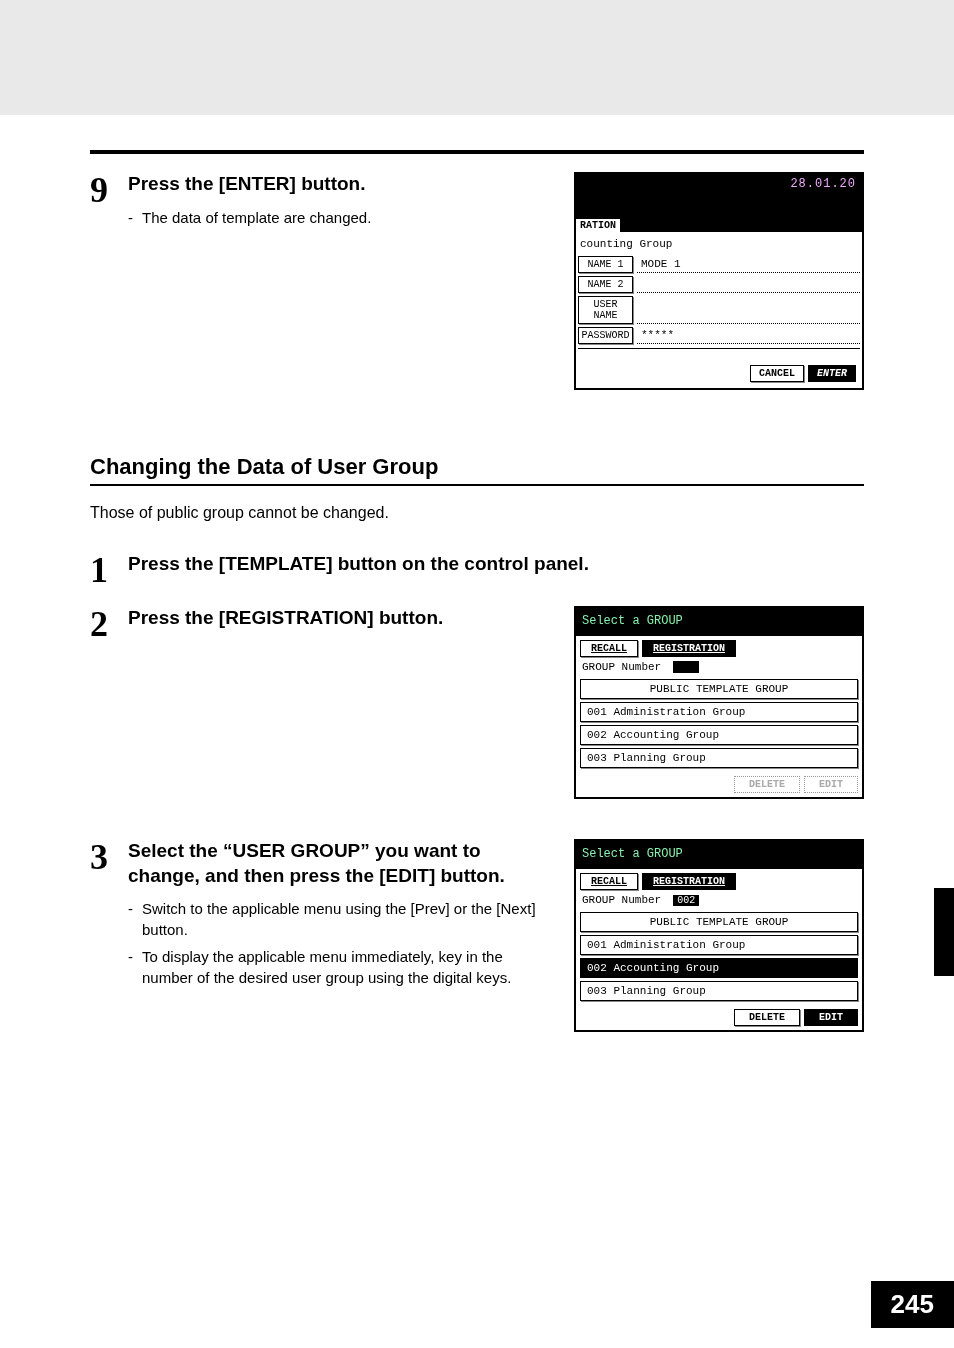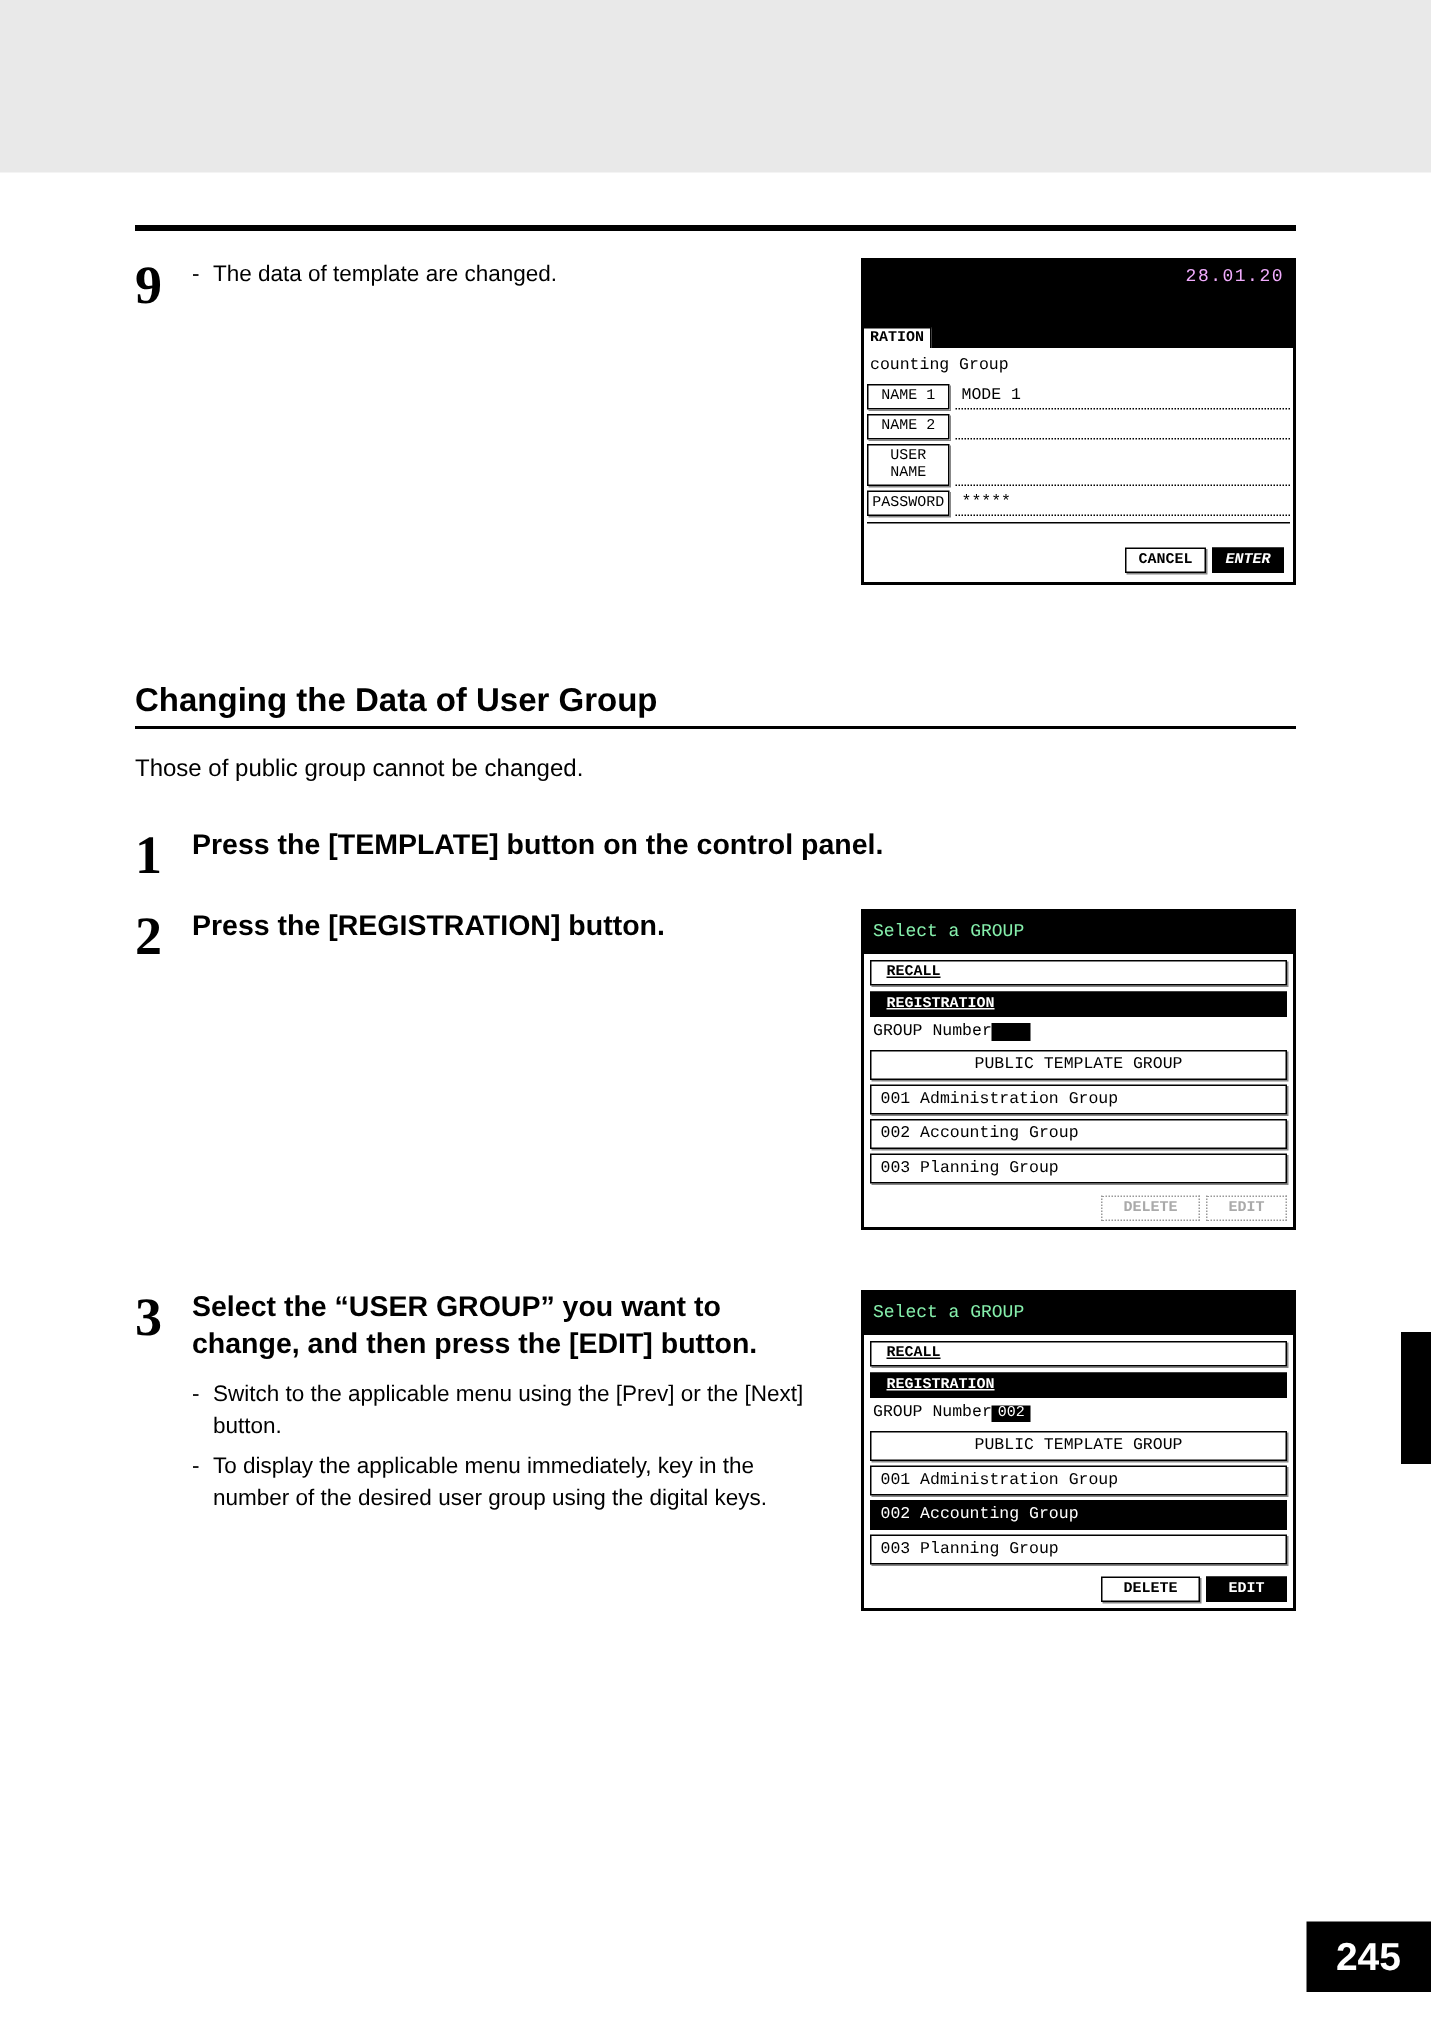--- a/index.html
+++ b/index.html
@@ -32,24 +32,24 @@
   .ss1-lbl { width:55px; border:1px solid #000; text-align:center; font-size:10px; padding:2px 0; box-shadow:1px 1px 0 #888;}
   .ss1-field { flex:1; border-bottom:1px dotted #000; font-size:11px; padding:2px 4px;}
   .ss1-btns { border-top:1px solid #000; margin-top:4px; padding:4px; display:flex; justify-content:flex-end; gap:4px;}
   .ss1-btn { border:1px solid #000; font-size:10px; font-weight:bold; padding:2px 8px; box-shadow:1px 1px 0 #888; background:#fff;margin-top:12px;}
   .ss1-btn.dark { background:#000; color:#fff; box-shadow:none;font-style:italic;}
 
   
   .ss2 { width:290px; }
   .ss2-top { background:#000; padding:6px 6px 8px 6px; color:#86efac; font-size:12px;}
   .ss2-body { padding:4px 4px 2px 4px; }
-  .ss2-tabs { display:flex; gap:4px; margin-bottom:4px;flex-direction:column;}
+  .ss2-tabs { display:flex; gap:4px; margin-bottom:4px;}
   .ss2-tab { border:1px solid #000; font-size:10px; font-weight:bold; padding:2px 10px; box-shadow:1px 1px 0 #888; background:#fff; text-decoration:underline;}
   .ss2-tab.active { background:#000; color:#fff; box-shadow:none;}
-  .ss2-grpnum { font-size:11px; margin:4px 0 6px 2px; display:flex; align-items:center; gap:0;}
+  .ss2-grpnum { font-size:11px; margin:4px 0 6px 2px; display:flex; align-items:center; gap:12px;}
   .ss2-grpnum .numbox { background:#000; color:#fff; padding:0 4px; font-size:10px;}
   .ss2-item { border:1px solid #000; font-size:11px; padding:3px 6px; margin-bottom:3px; box-shadow:1px 1px 0 #888; background:#fff;}
   .ss2-item.head { text-align:center; }
   .ss2-item.selected { background:#000; color:#fff; box-shadow:none;}
   .ss2-btns { margin-top:4px; padding:4px 0 2px 0; display:flex; justify-content:flex-end; gap:4px;}
   .ss2-btn { border:1px dotted #999; font-size:10px; font-weight:bold; padding:2px 14px; color:#aaa; background:#fff;}
   .ss2-btn.enabled { border:1px solid #000; color:#000; box-shadow:1px 1px 0 #888;}
   .ss2-btn.dark { background:#000; color:#fff; border:1px solid #000;}
 
   .side-tab { position:absolute; right:0; top:888px; width:20px; height:88px; background:#000;}
@@ -64,20 +64,21 @@
 <div class="top-band"></div>
 
 <div class="content">
   <div class="rule-thick"></div>
 
   <div class="steps-block" style="margin-top:18px;">
     <div class="steps-text">
       <div class="step-col-left">
         <div class="step-num">9</div>
         <div class="step-body">
+          <div class="step-head">Press the [ENTER] button.</div>
           <ul class="step-note">
             <li>The data of template are changed.</li>
           </ul>
         </div>
       </div>
     </div>
 
     <div class="screenshot ss1">
       <div class="ss1-top">
           <span>28.01.20</span>

